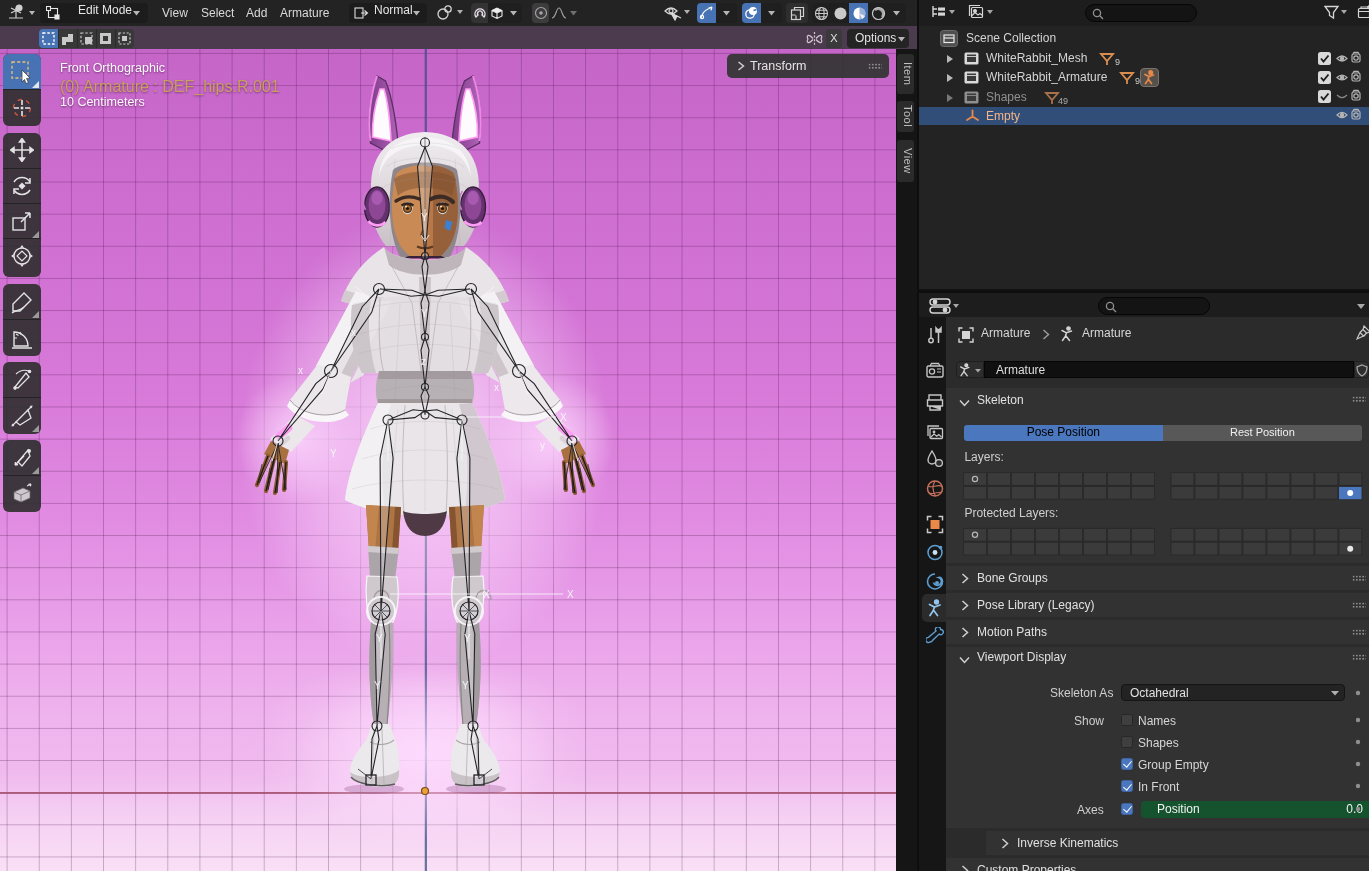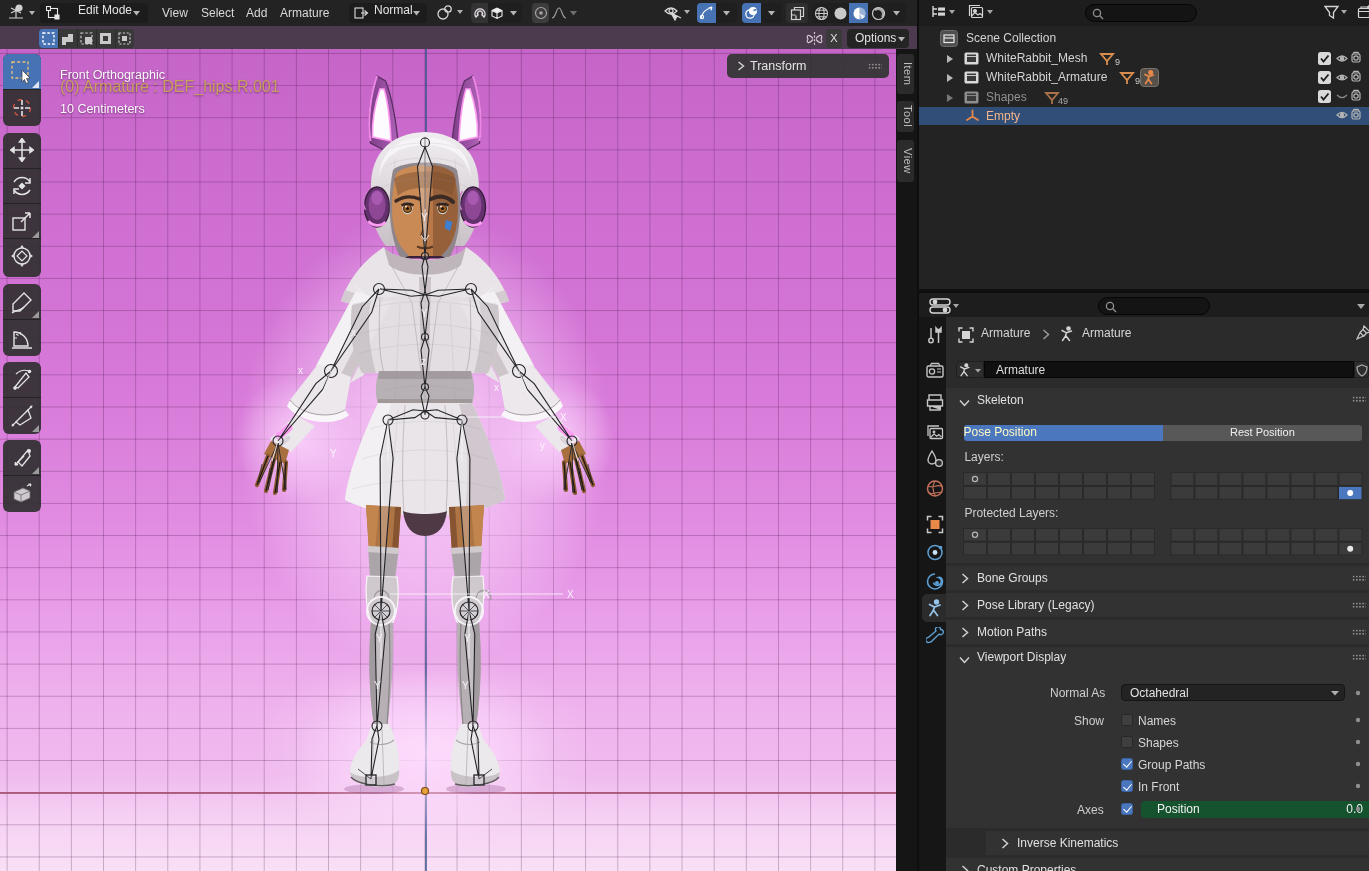--- a/index.html
+++ b/index.html
@@ -35,21 +35,21 @@
   font-size:11px; writing-mode:vertical-rl; text-align:center; letter-spacing:0.5px;}
 
 .tgroup { left:3px; width:38px; background:#2e2e2ee8; border-radius:6px; overflow:hidden; }
 .tbtn { width:38px; height:35px; position:relative; }
 .tbtn + .tbtn { border-top:1px solid #232323; }
 .tbtn.sel { background:#4772b3; }
 
 #tpanel { left:727px; top:54px; width:162px; height:24px; background:#333333ee; border-radius:5px;
   color:#e4e4e4; font-size:12.5px; line-height:24px; }
 
-.vtext { color:#fafafa; font-size:12.5px; text-shadow:0 1px 2px rgba(60,10,60,0.55);margin-top:7px; }
+.vtext { color:#fafafa; font-size:12.5px; text-shadow:0 1px 2px rgba(60,10,60,0.55); }
 
 #outliner { left:917px; top:26px; width:452px; height:263px; background:#232323; border-left:2px solid #0e0e0e; }
 .orow { position:absolute; left:0; width:452px; height:19px; font-size:12px; color:#d4d4d4; line-height:19px; }
 
 #phead { left:917px; top:291px; width:452px; height:26px; background:#1d1d1d; border-left:2px solid #0e0e0e; border-top:2px solid #0e0e0e;}
 #ptabs { left:917px; top:317px; width:29px; height:554px; background:#161616; border-left:2px solid #0e0e0e;}
 #pbody { left:946px; top:317px; width:423px; height:554px; background:#2b2b2b; font-size:12px; color:#d6d6d6;}
 .panel { position:absolute; left:0; width:423px; background:#323232; }
 .phdr { color:#e0e0e0; font-size:12px; }
 .dots:before { content:""; position:absolute; width:14px; height:6px;
@@ -869,21 +869,21 @@
   <svg class="abs" style="left:1.5px;top:2px" width="12" height="13" viewBox="0 0 12 13">
           <path d="M6 1 L11 3 C11 8 9 10.5 6 12 C3 10.5 1 8 1 3 Z" fill="none" stroke="#a5a5a5" stroke-width="1.3"></path>
         </svg>
  </div>
  <div class="panel" style="top:70.5px;height:175.5px;">
   <svg class="abs" style="left:13px;top:11px" width="11" height="8">
           <path d="M1 1.5 l4.5 5 L10 1.5" fill="none" stroke="#d0d0d0" stroke-width="1.5"></path>
         </svg>
   <span class="abs phdr" style="left:31px;top:5px;">Skeleton</span>
   <div class="dots" style="position:absolute;left:406px;top:8px;"></div>
-  <div class="abs" style="left:17.5px;top:37.6px;width:199.7px;height:15.7px;background:#4a77bd;border-radius:3px 0 0 3px;color:#fef9c3;text-align:left;line-height:15.7px;font-size:12px;">Pose Position</div>
+  <div class="abs" style="left:17.5px;top:37.6px;width:199.7px;height:15.7px;background:#4a77bd;border-radius:3px 0 0 3px;color:#000000;text-align:center;line-height:15.7px;font-size:12px;">Pose Position</div>
   <div class="abs" style="left:217.2px;top:37.6px;width:198.4px;height:15.7px;background:#585858;border-radius:0 3px 3px 0;color:#f0f0f0;text-align:center;line-height:15.7px;font-size:11px;">Rest Position</div>
   <span class="abs" style="left:18.4px;top:62.3px;color:#cfcfcf;">Layers:</span>
   <span class="abs" style="left:18.4px;top:118.5px;color:#cfcfcf;">Protected Layers:</span>
  </div>
  <div class="panel" style="top:249px;height:24px;">
   <svg class="abs" style="left:15px;top:7px" width="8" height="11">
           <path d="M1.5 1 L6.5 5.5 L1.5 10" fill="none" stroke="#d0d0d0" stroke-width="1.5"></path>
         </svg>
   <span class="abs phdr" style="left:31px;top:5px;">Bone Groups</span>
   <div class="dots" style="position:absolute;left:406px;top:9px;"></div>
@@ -901,34 +901,34 @@
         </svg>
   <span class="abs phdr" style="left:31px;top:5px;">Motion Paths</span>
   <div class="dots" style="position:absolute;left:406px;top:9px;"></div>
  </div>
  <div class="panel" style="top:330px;height:181px;">
   <svg class="abs" style="left:13px;top:9px" width="11" height="8">
           <path d="M1 1.5 l4.5 5 L10 1.5" fill="none" stroke="#d0d0d0" stroke-width="1.5"></path>
         </svg>
   <span class="abs phdr" style="left:31px;top:3px;">Viewport Display</span>
   <div class="dots" style="position:absolute;left:406px;top:7px;"></div>
-  <span class="abs" style="left:104px;top:39px;color:#cfcfcf;">Normal As</span>
+  <span class="abs" style="left:104px;top:39px;color:#cfcfcf;">Skeleton As</span>
   <div class="abs" style="left:175px;top:37px;width:224px;height:17px;background:#232323;border:1px solid #151515;border-radius:4px;color:#e2e2e2;">
    <span class="abs" style="left:8px;top:1px;">Octahedral</span>
    <svg class="abs" style="left:208px;top:5px" width="10" height="8">
             <path d="M1 1 l4 4.5 L9 1z" fill="#b0b0b0"></path>
           </svg>
   </div>
   <span class="abs" style="left:128px;top:66.7px;color:#cfcfcf;">Show</span>
   <div class="chk" style="left:175px;top:66.7px;"></div>
         <span class="abs" style="left:192px;top:66.7px;">Names</span>
   <div class="chk" style="left:175px;top:88.8px;"></div>
         <span class="abs" style="left:192px;top:88.8px;">Shapes</span>
   <div class="chk on" style="left:175px;top:110.9px;"></div>
-        <span class="abs" style="left:192px;top:110.9px;">Group Paths</span>
+        <span class="abs" style="left:192px;top:110.9px;">Group Empty</span>
   <div class="chk on" style="left:175px;top:133px;"></div>
         <span class="abs" style="left:192px;top:133px;">In Front</span>
   <span class="abs" style="left:131px;top:155.5px;color:#cfcfcf;">Axes</span>
   <div class="chk on" style="left:175px;top:155.5px;"></div>
   <div class="abs" style="left:195px;top:154.3px;width:236px;height:16.5px;background:#14532d;border-radius:4px;color:#f2f2f2;text-align:right;">
    <span class="abs" style="left:16px;top:1px;">Position</span>
    <span class="abs" style="right:14px;top:1px;">0.0</span>
   </div>
   <svg class="abs" style="left:406px;top:37px" width="14" height="132" viewBox="0 0 14 132">
    <g fill="#8f8f8f">

